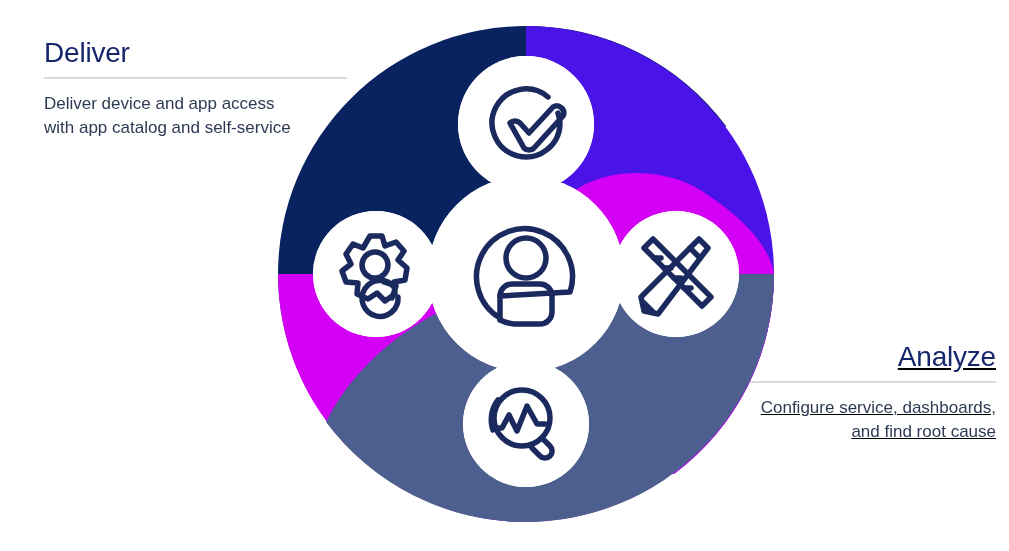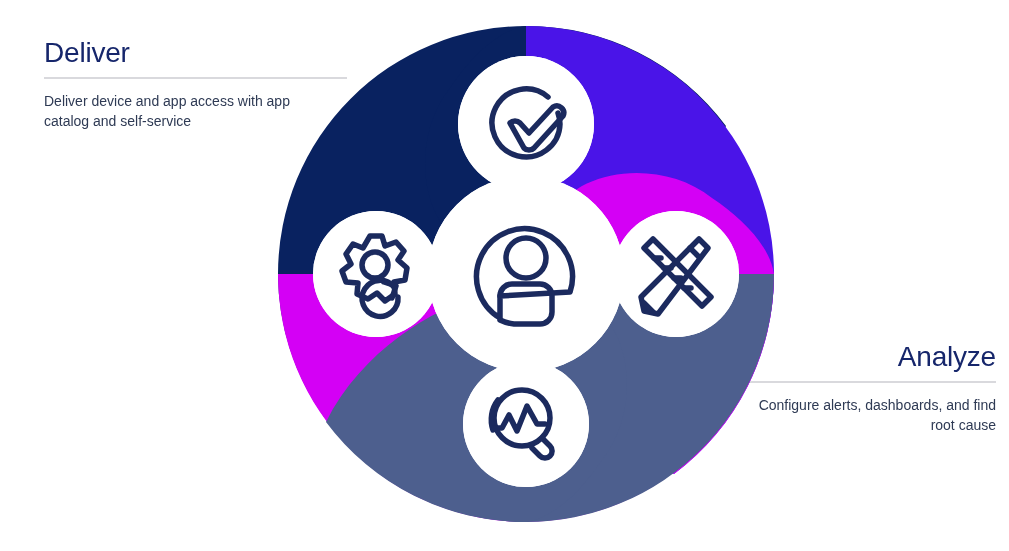--- a/index.html
+++ b/index.html
@@ -26,21 +26,21 @@
   
   .quad {
     position: absolute;
     width: 262px;
   }
   .quad.left  { left: 28px;  text-align: left; }
   .quad.right { right: 29px; text-align: right; }
   .quad.tl { top: 38px; }
   .quad.tr { top: 38px; }
   .quad.bl { top: 345px; }
-  .quad.br { top: 342px; }
+  .quad.br { top: 342px; text-decoration: underline; }
 
   .quad-title {
     font-size: 28px;
     line-height: 1.08;
     font-weight: 400;
     color: #16266b;
     letter-spacing: -0.2px;
     margin: 0;
     white-space: nowrap;
   }
@@ -49,21 +49,21 @@
     background: #d9d9dd;
     margin-top: 9px;
     margin-bottom: 13px;
   }
   .quad.tl .quad-rule { width: 303px; }
   .quad.bl .quad-rule { width: 303px; }
   .quad.tr .quad-rule { width: 282px; margin-left: -20px; }
   .quad.br .quad-rule { width: 282px; margin-left: -20px; }
 
   .quad-body {
-    font-size: 14px;
+    font-size: 17px;
     line-height: 1.42;
     color: #2e3a54;
     margin: 0;
   }
 
   
   #wheel {
     position: absolute;
     left: 254px;
     top: 18px;
@@ -90,21 +90,21 @@
     <h2 class="quad-title">Deliver</h2>
     <div class="quad-rule"></div>
     <p class="quad-body">Deliver device and app access with app catalog and self-service</p>
   </div>
 
 
 
   <div class="quad right br">
     <h2 class="quad-title">Analyze</h2>
     <div class="quad-rule"></div>
-    <p class="quad-body">Configure alerts, dashboards, and find root cause</p>
+    <p class="quad-body">Configure service, dashboards, and find root cause</p>
   </div>
 
   <div id="wheel">
     <svg viewBox="0 0 512 512" xmlns="http://www.w3.org/2000/svg">
       <defs>
 
         <mask id="wheelMask" maskUnits="userSpaceOnUse" x="0" y="0" width="512" height="512">
           <rect x="0" y="0" width="512" height="512" fill="#fff"></rect>
           <circle cx="256" cy="256" r="98" fill="#000"></circle>
           <circle cx="256" cy="106" r="68" fill="#000"></circle>

